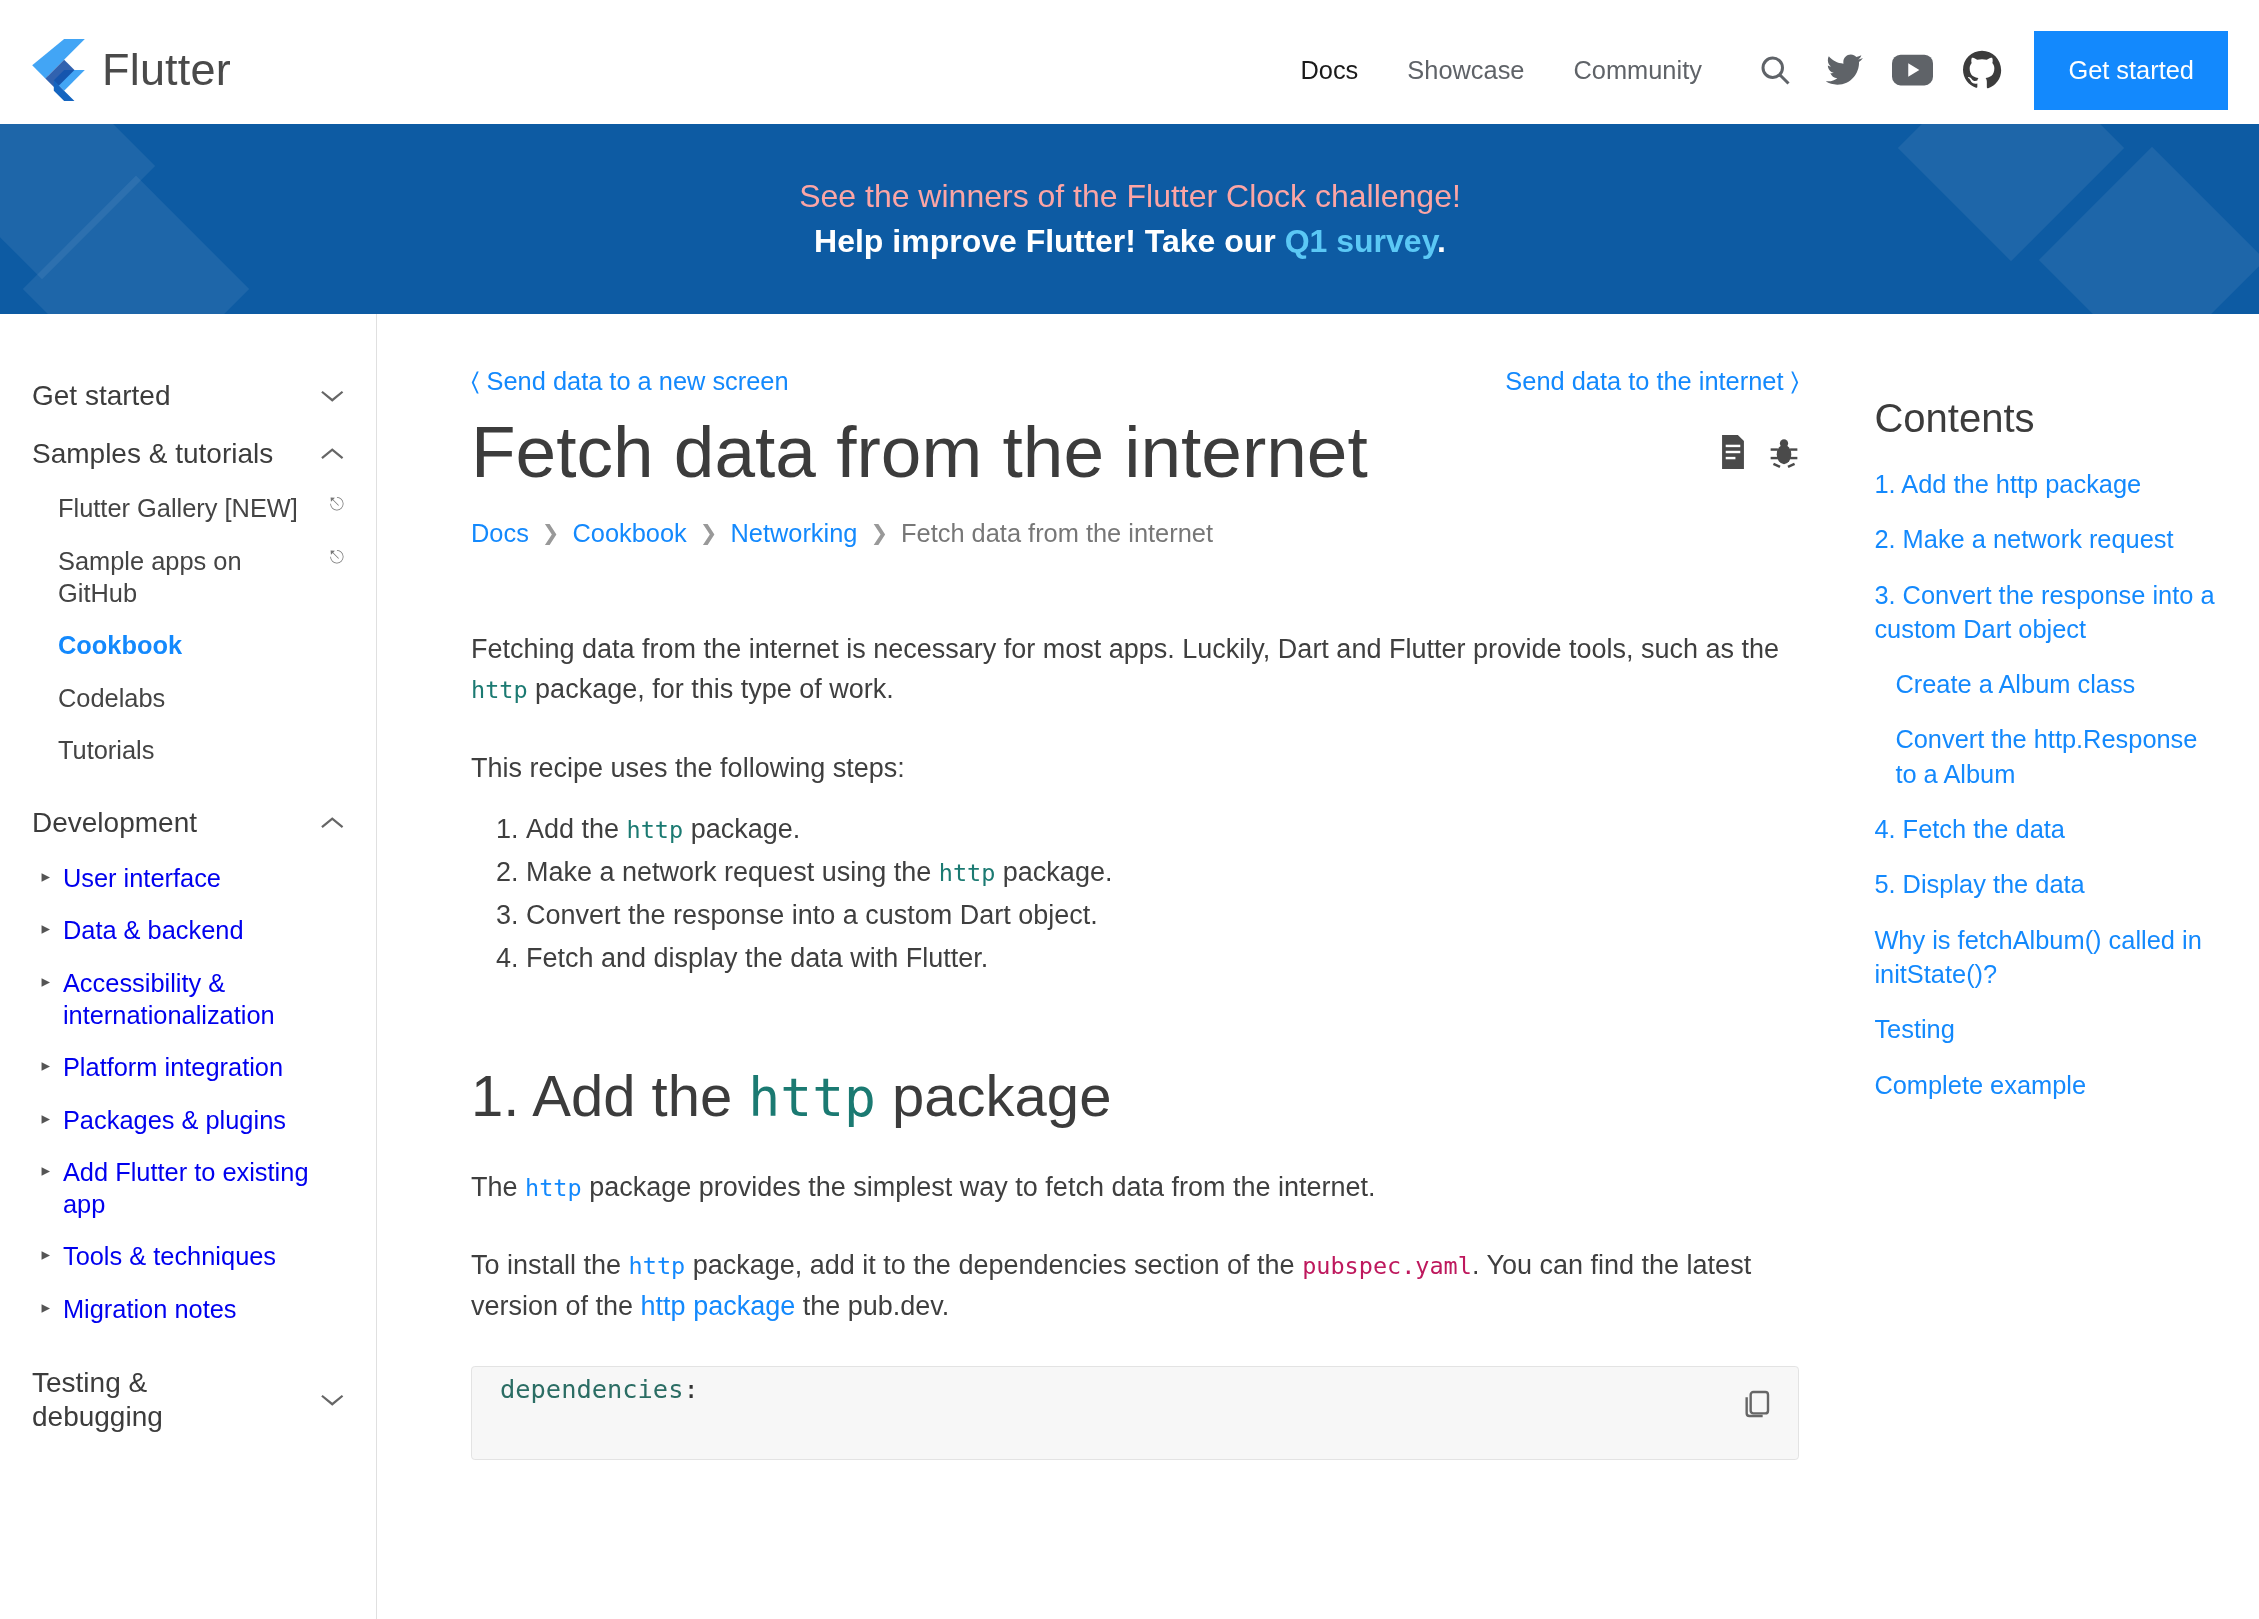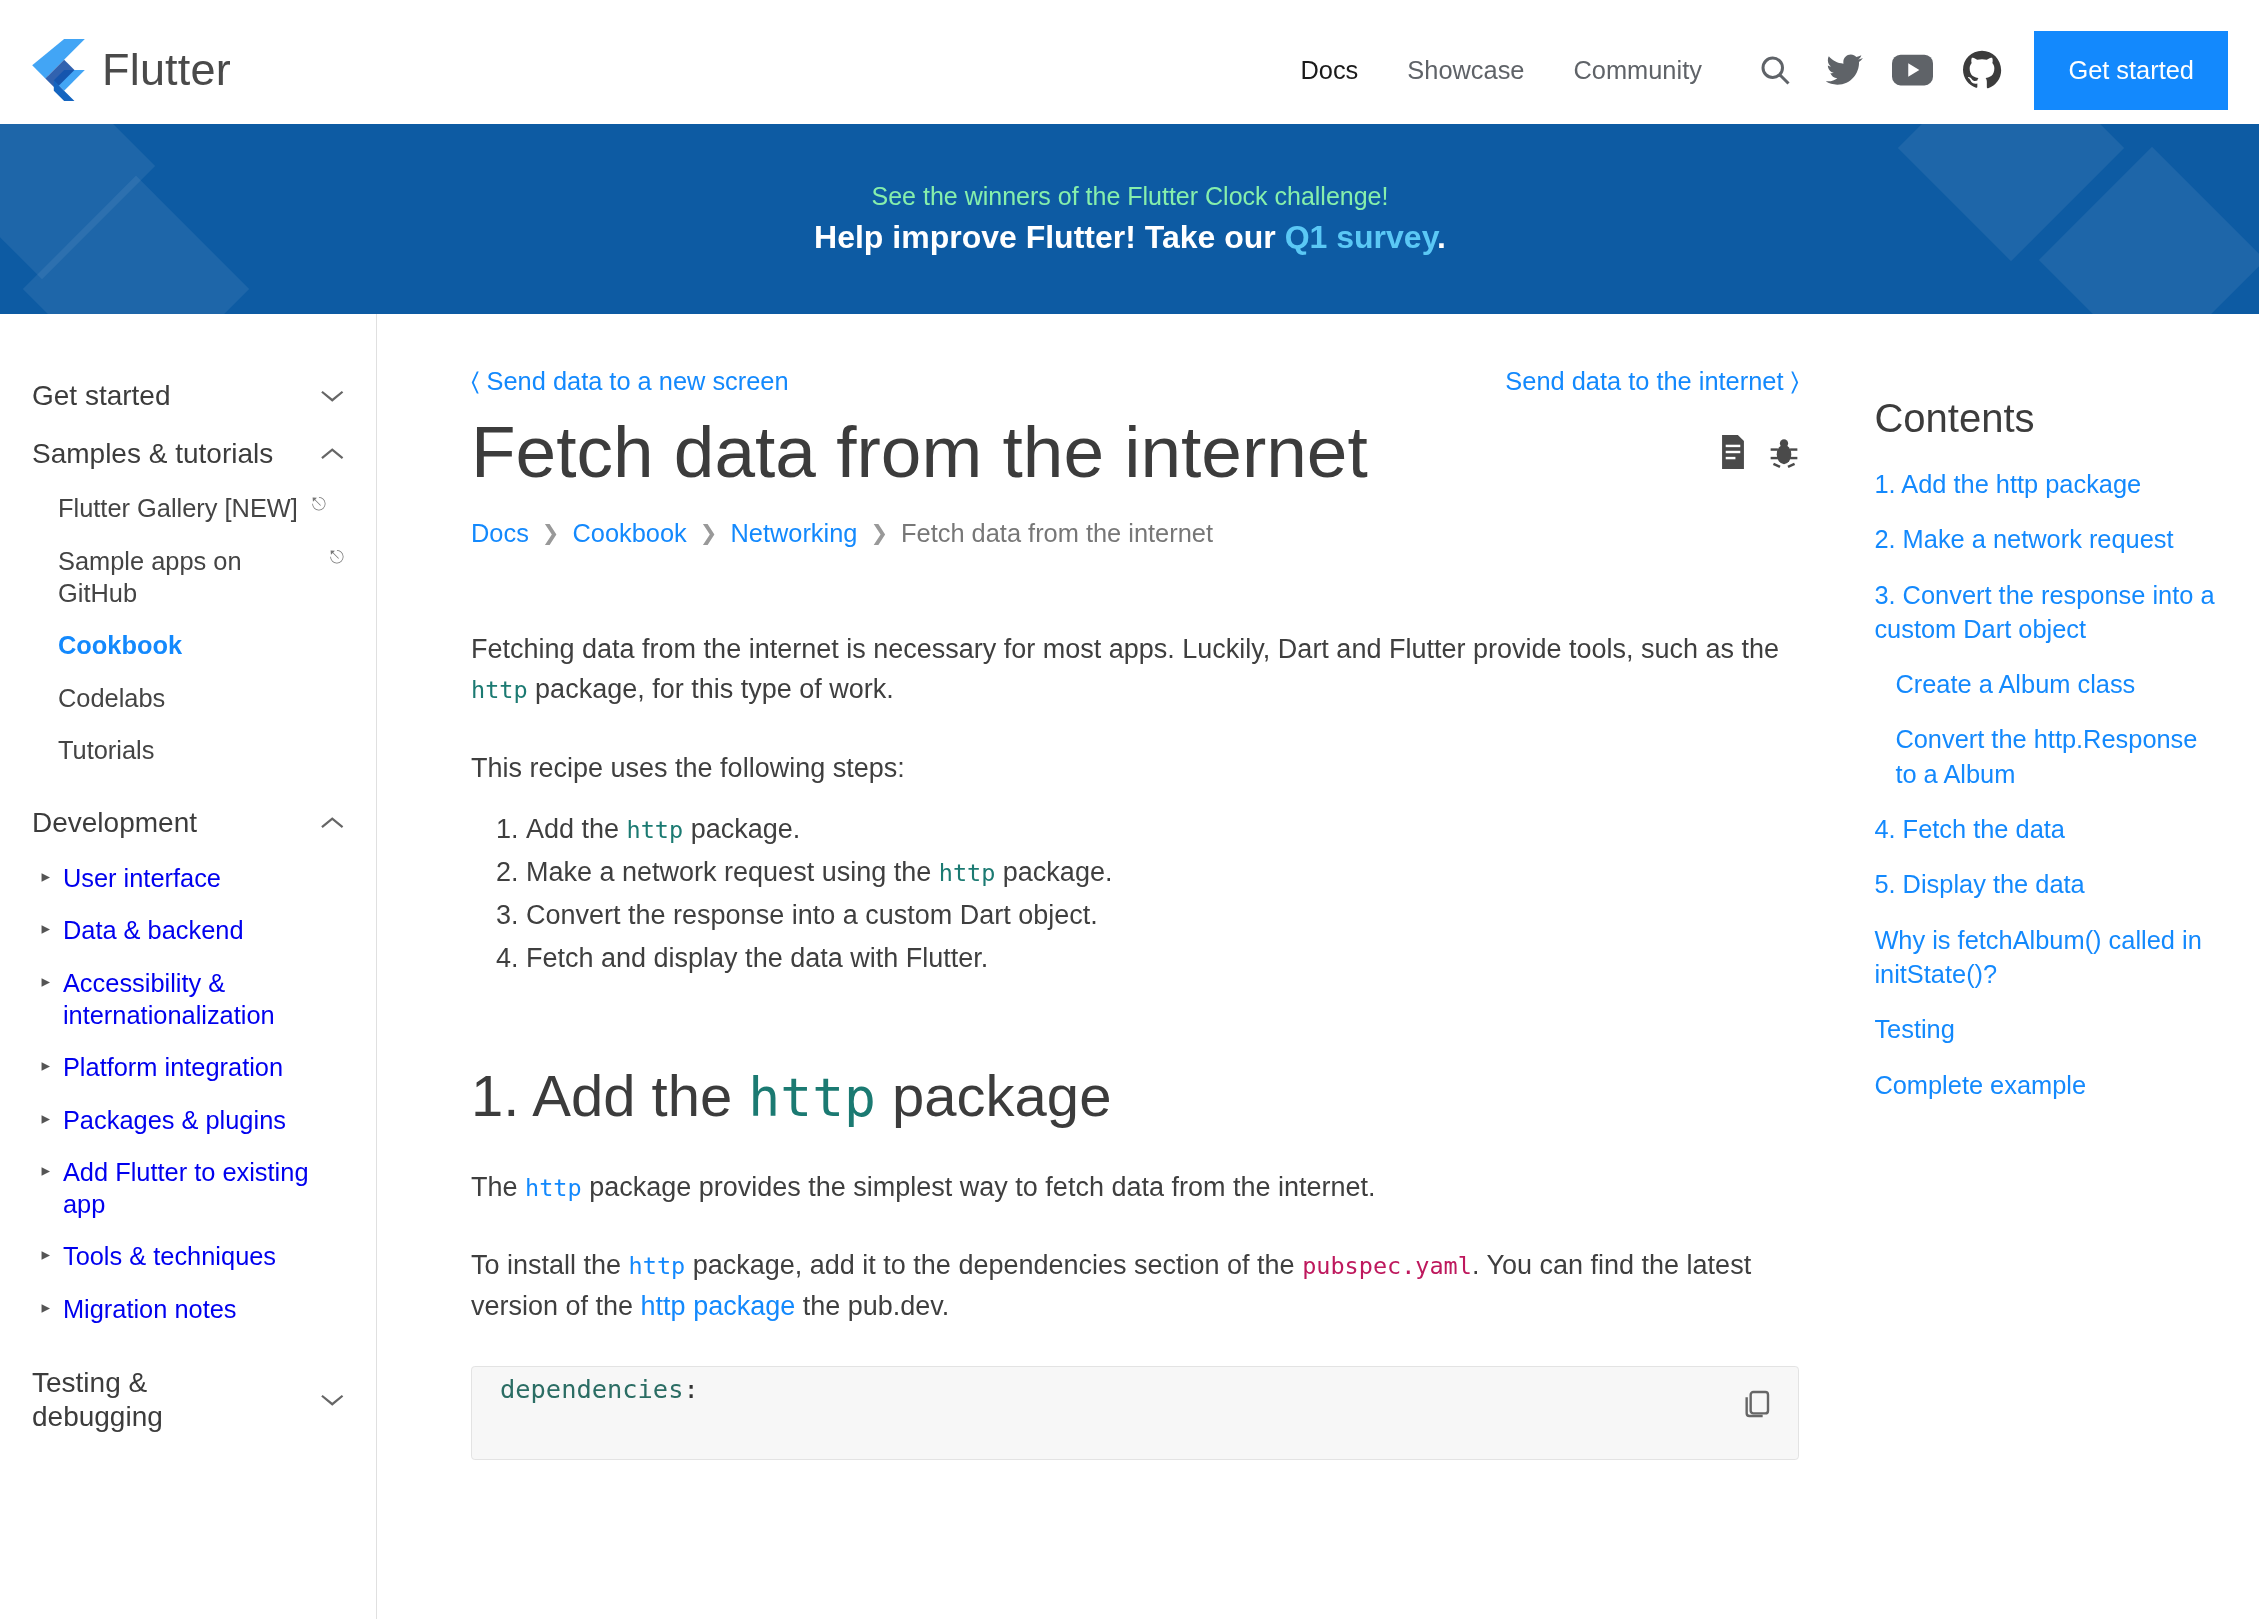--- a/index.html
+++ b/index.html
@@ -82,22 +82,22 @@
     position: absolute;
     width: 160px; height: 160px;
     background: rgba(255,255,255,0.07);
     transform: rotate(45deg);
   }
   .banner .chev.a { left: -38px; top: -38px; }
   .banner .chev.b { left: 56px; top: 85px; }
   .banner .chev.c { right: 169px; top: -56px; }
   .banner .chev.d { right: 28px; top: 56px; }
   .banner-line1 {
-    color: #86efac;
-    font-size: 25px;
+    color: #fca5a5;
+    font-size: 32px;
     position: relative;
     z-index: 2;
   }
   .banner-line2 {
     color: #ffffff;
     font-size: 32px;
     position: relative;
     z-index: 2;
     font-weight: bold;
   }
@@ -125,22 +125,23 @@
     padding: 13px 0;
     font-size: 28px;
     color: #3c3c3c;
   }
   .side-group .chevron { font-size: 21px; color: #666; }
   .side-sub {
     padding: 10.4px 0 10.4px 26px;
     color: #444;
     display: flex;
     align-items: flex-start;
-    gap: 14px;
+    gap: 24px;
     line-height: 1.25;
+    justify-content: space-between;
   }
   .side-sub.active { color: #1389fd; font-weight: 700; }
   .ext { font-size: 18px; color: #777; }
   .side-item-arrow {
     padding: 10.4px 0 10.4px 9.4px;
     display: flex;
     align-items: flex-start;
     gap: 13px;
     line-height: 1.25;
   }

